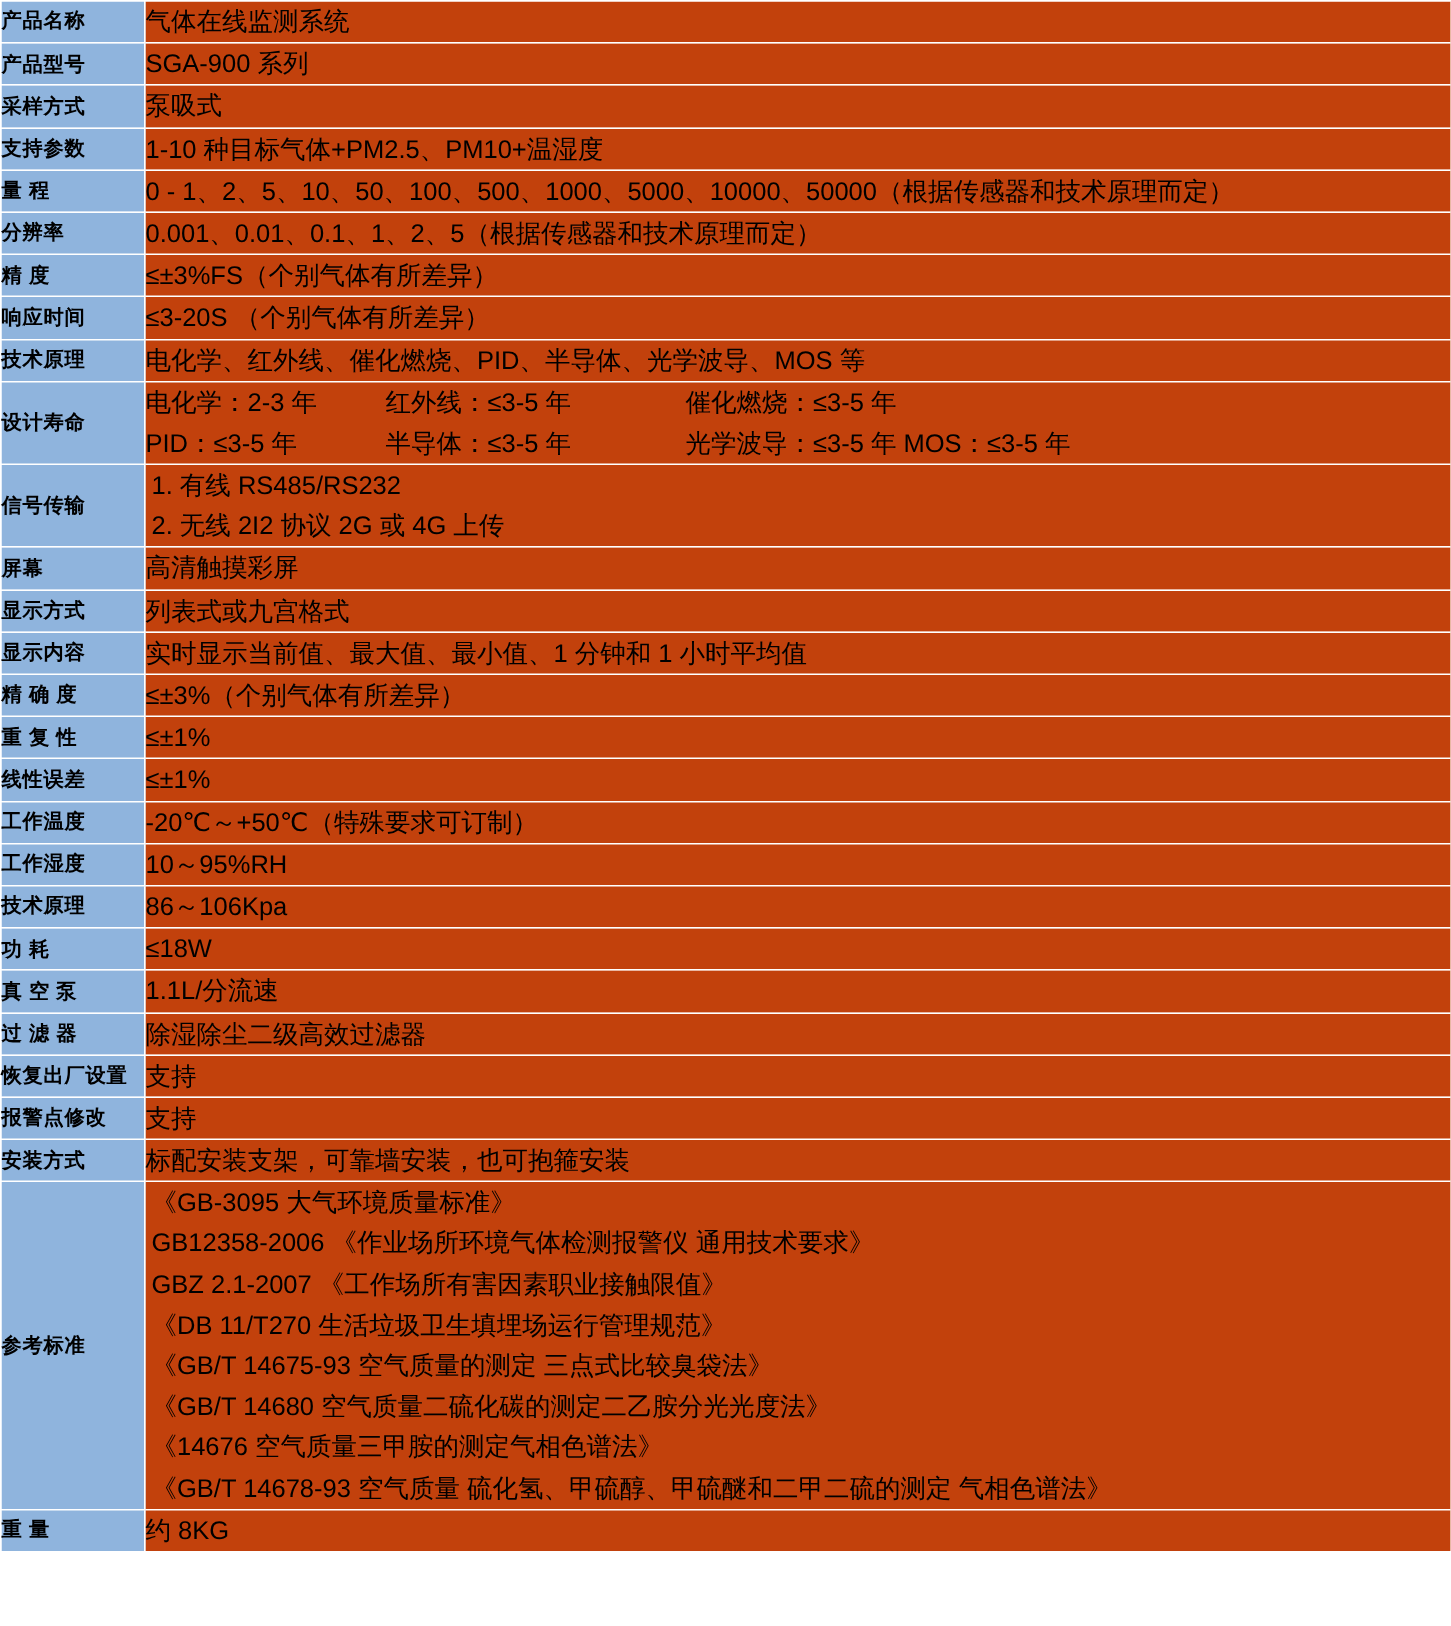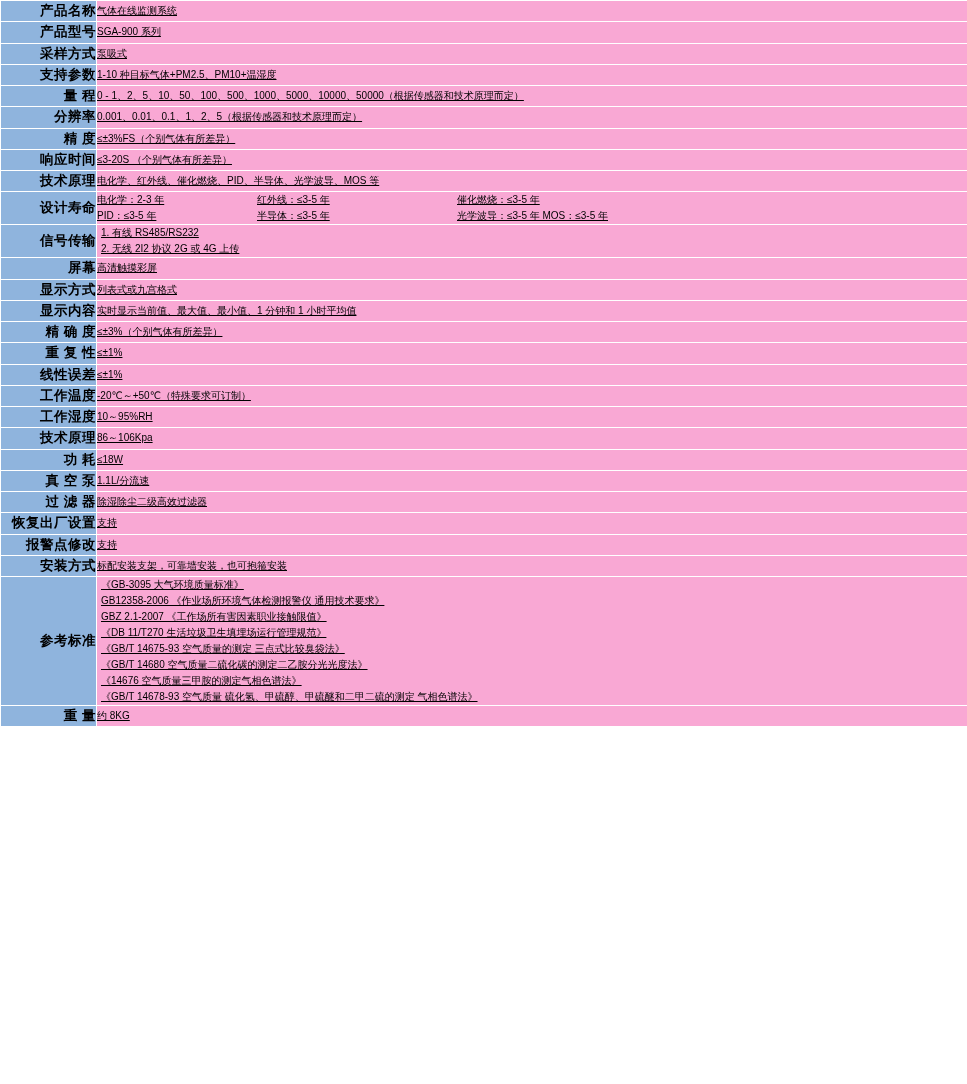--- a/index.html
+++ b/index.html
@@ -22,33 +22,32 @@
 
   #spec-table td {
     border: 1px solid #ffffff;
     padding: 0;
     vertical-align: middle;
   }
   td.label {
     background: #8fb4dd;
     color: #000000;
     font-weight: bold;
-    text-align: right;
+    text-align: left;
     font-size: 13.5px;
     letter-spacing: 0.5px;
     padding: 7px 2px;
     line-height: 1.5;
   }
   td.value {
-    background: #f9a8d4;
+    background: #c2410c;
     padding: 7px 10px;
-    font-size: 10px;
+    font-size: 17px;
     line-height: 1.6;
     color: #000000;
-    text-decoration: underline;
   }
   .value .line { display: block; }
   .lifetime-grid {
     display: block;
   }
   .lifetime-row {
     display: flex;
     width: 100%;
   }
   .lifetime-row .cellA { width: 160px; flex: 0 0 160px; }

